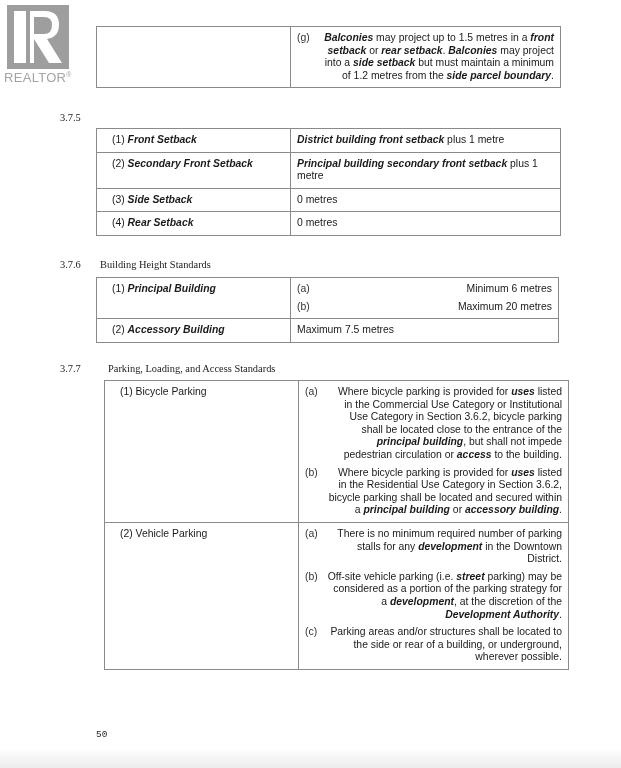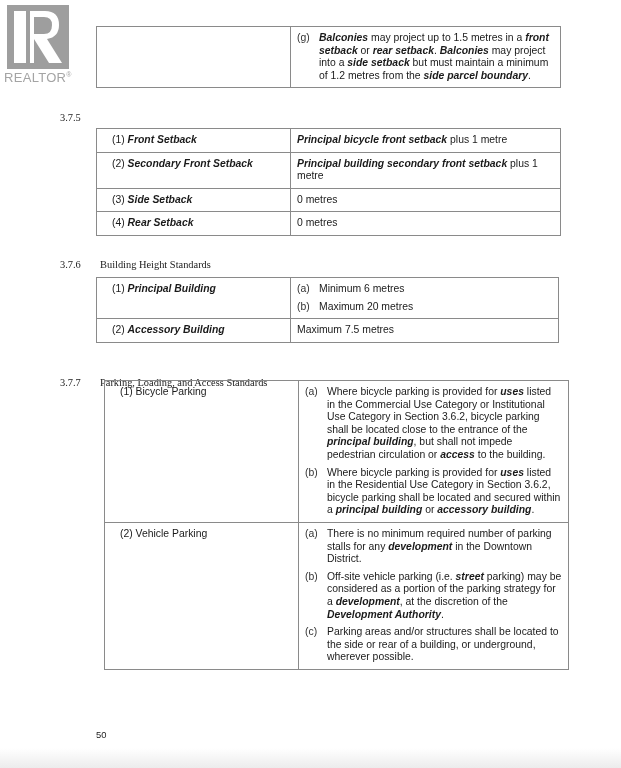--- a/index.html
+++ b/index.html
@@ -27,21 +27,21 @@
     position: absolute; border-collapse: collapse; table-layout: fixed;
     font-size: 10.4px; line-height: 12.6px;
   }
   table.t td {
     border: 1px solid #8a8a8a; vertical-align: top; padding: 5px 6px 5px 6px;
   }
   table.t td.c1 { padding-left: 15px; }
   .b { font-weight: bold; font-style: italic; }
   .item { display: flex; }
   .item .lbl { width: 22px; flex: none; color: #333; }
-  .item .txt { flex: 1; }
+  .item .txt { flex: 1; text-align: right; }
   .gap { height: 5px; }
 
   .sec {
     position: absolute; font-size: 10.4px; line-height: 13px; display: flex; font-family: Liberation Serif, serif;
   }
   .sec .num { width: 40px; }
   .footer { position: absolute; top: 729px; font-size: 9.4px; color: #222; }
   .drum-icon { display: inline-block; font-weight: bold; margin-right: 4px; }
 </style>
 </head>
@@ -83,21 +83,21 @@
     <span class="num">3.7.5</span>
   </div>
   <table class="t" style="left:96px; top:128px; width:465px;">
     <colgroup>
         <col style="width:194px">
         <col>
       </colgroup>
     <tbody>
         <tr>
           <td class="c1"><span>(1) </span><span class="b">Front Setback</span></td>
-          <td><span class="b">Principal bicycle front setback</span><span> plus 1 metre</span></td>
+          <td><span class="b">District building front setback</span><span> plus 1 metre</span></td>
         </tr>
         <tr>
           <td class="c1"><span>(2) </span><span class="b">Secondary Front Setback</span></td>
           <td><span class="b">Principal building secondary front setback</span><span> plus 1 metre</span></td>
         </tr>
         <tr>
           <td class="c1"><span>(3) </span><span class="b">Side Setback</span></td>
           <td><span>0 metres</span></td>
         </tr>
         <tr>
@@ -131,21 +131,21 @@
             </div>
           </td>
         </tr>
         <tr>
           <td class="c1"><span>(2) </span><span class="b">Accessory Building</span></td>
           <td><span>Maximum 7.5 metres</span></td>
         </tr>
       </tbody>
   </table>
 
-  <div class="sec" style="left:60px; top:376px;">
+  <div class="sec" style="left:60px; top:362px;gap:8px;">
     <span class="num">3.7.7</span>
     <span class="title"><span>Parking, Loading, and Access Standards</span></span>
   </div>
   <table class="t" style="left:104px; top:380px; width:465px;">
     <colgroup>
         <col style="width:194px">
         <col>
       </colgroup>
     <tbody>
         <tr>
@@ -177,16 +177,16 @@
             <div class="gap"></div>
             <div class="item">
               <span class="lbl">(c)</span>
               <span class="txt"><span>Parking areas and/or structures shall be located to the side or rear of a building, or underground, wherever possible.</span></span>
             </div>
           </td>
         </tr>
       </tbody>
   </table>
 
-  <div class="footer" style="left:96px;">50</div>
+  <div class="footer" style="left:96px;font-family:Liberation Mono, monospace;">50</div>
 
   <div class="bottom-shade"></div>
 </div>
 
 </body></html>

